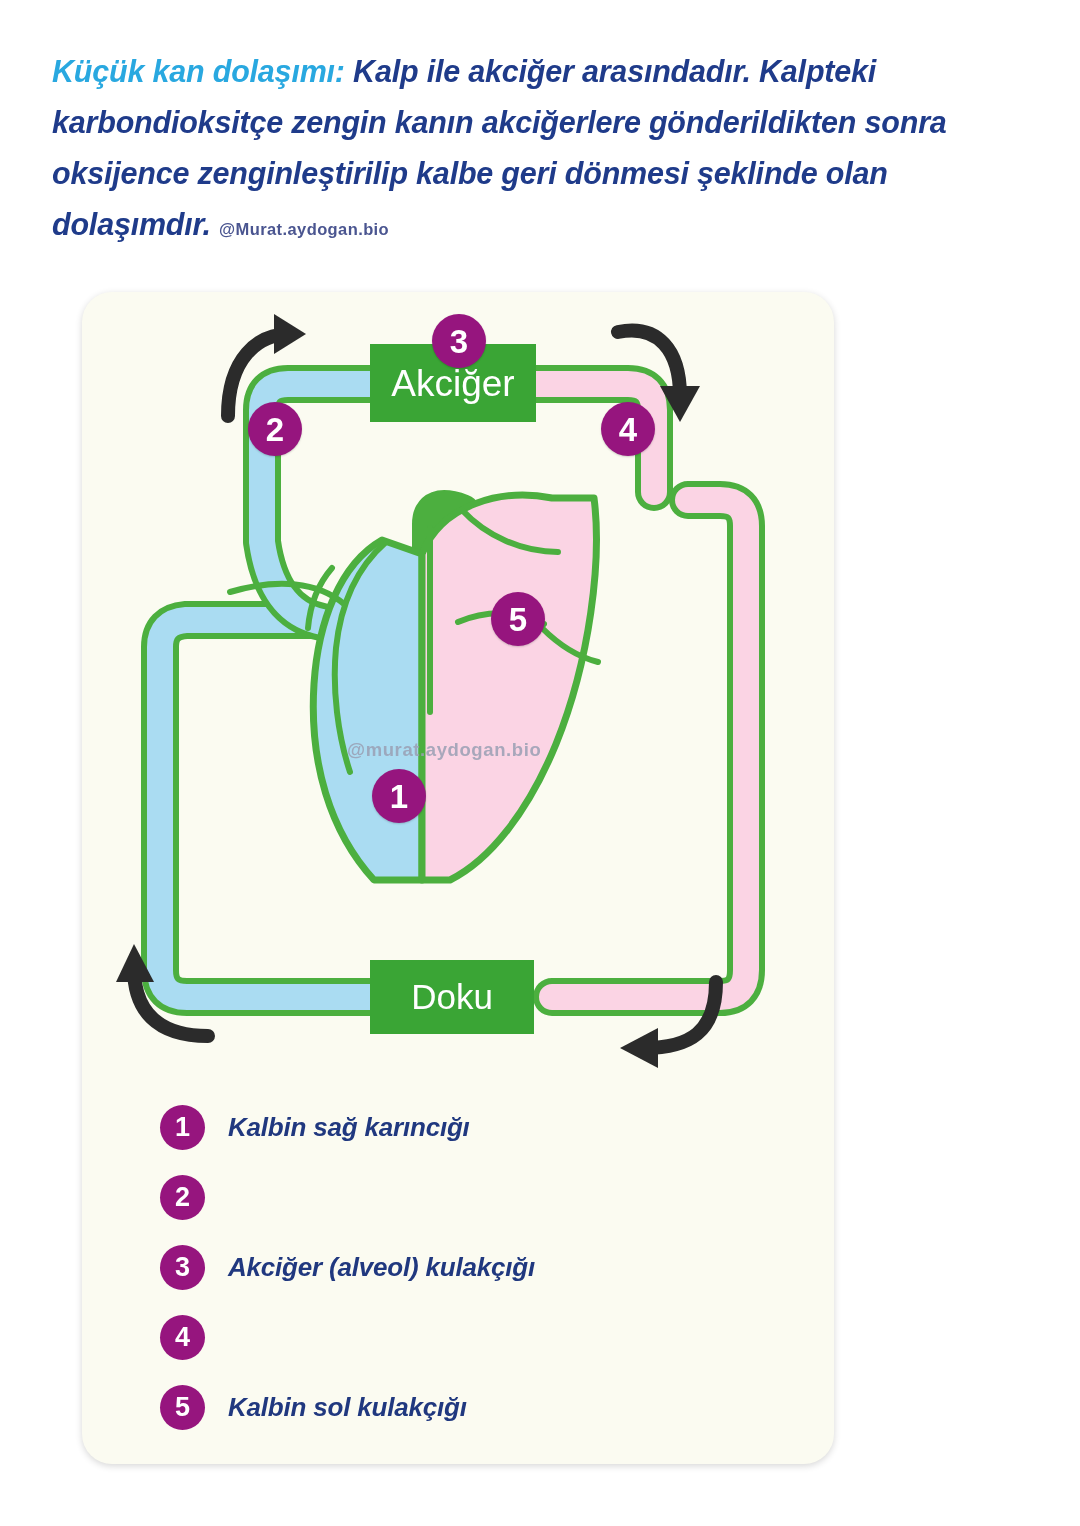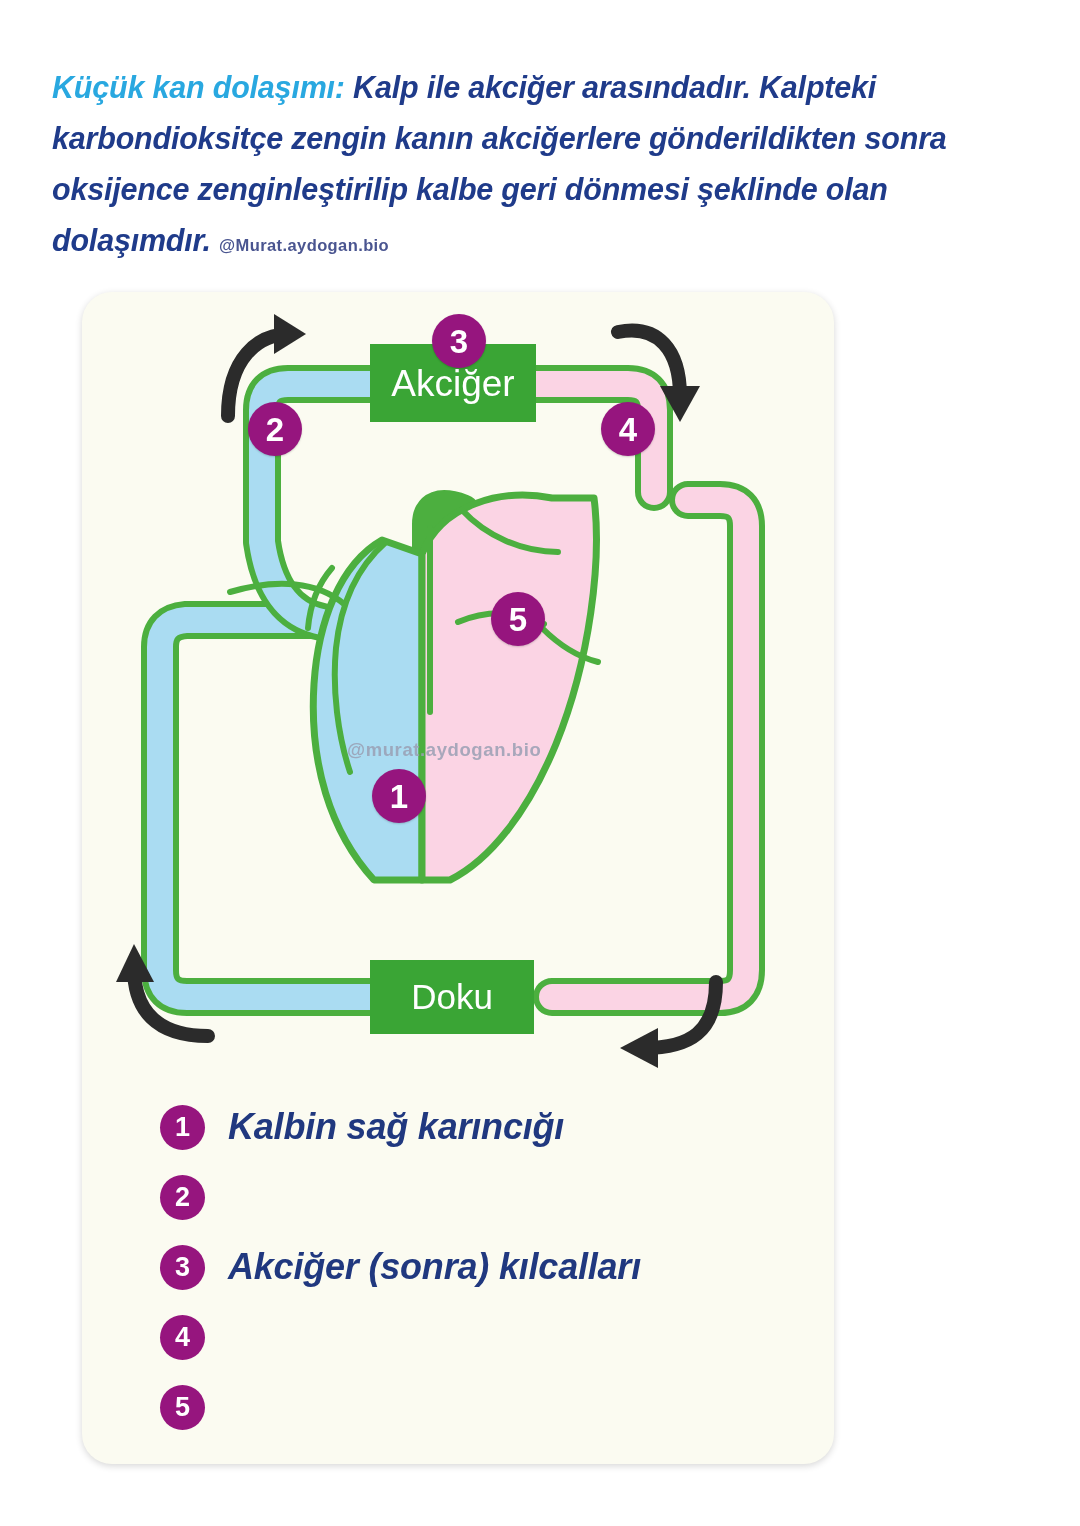--- a/index.html
+++ b/index.html
@@ -14,21 +14,21 @@
     position: relative;
     width: 1080px;
     height: 1526px;
     background: #ffffff;
   }
 
   
   #header-text {
     position: absolute;
     left: 52px;
-    top: 62px;
+    top: 46px;
     width: 1000px;
     font-size: 30.5px;
     font-weight: bold;
     font-style: italic;
     line-height: 51px;
     color: #1f3b8a;
     letter-spacing: -0.2px;
   }
   .term-highlight { color: #29a8e0; }
   .inline-mark {
@@ -135,21 +135,21 @@
     color: #fff;
     font-size: 27px;
     font-weight: bold;
     display: flex;
     align-items: center;
     justify-content: center;
     line-height: 1;
   }
   .legend-label {
     margin-left: 23px;
-    font-size: 36px;
+    font-size: 26px;
     font-weight: bold;
     font-style: italic;
     color: #20387f;
     letter-spacing: -0.2px;
     white-space: nowrap;
   }
 </style>
 </head>
 <body>
 
@@ -252,24 +252,25 @@
     <div id="legend">
       <div class="legend-row">
         <div class="legend-badge">1</div>
         <div class="legend-label">Kalbin sağ karıncığı</div>
       </div>
       <div class="legend-row">
         <div class="legend-badge">2</div>
       </div>
       <div class="legend-row">
         <div class="legend-badge">3</div>
-        <div class="legend-label">Akciğer (sonra) kılcalları</div>
+        <div class="legend-label">Akciğer (alveol) kulakçığı</div>
       </div>
       <div class="legend-row">
         <div class="legend-badge">4</div>
       </div>
       <div class="legend-row">
         <div class="legend-badge">5</div>
+        <div class="legend-label">Kalbin sol kulakçığı</div>
       </div>
     </div>
 
   </div>
 </div>
 
 </body></html>

